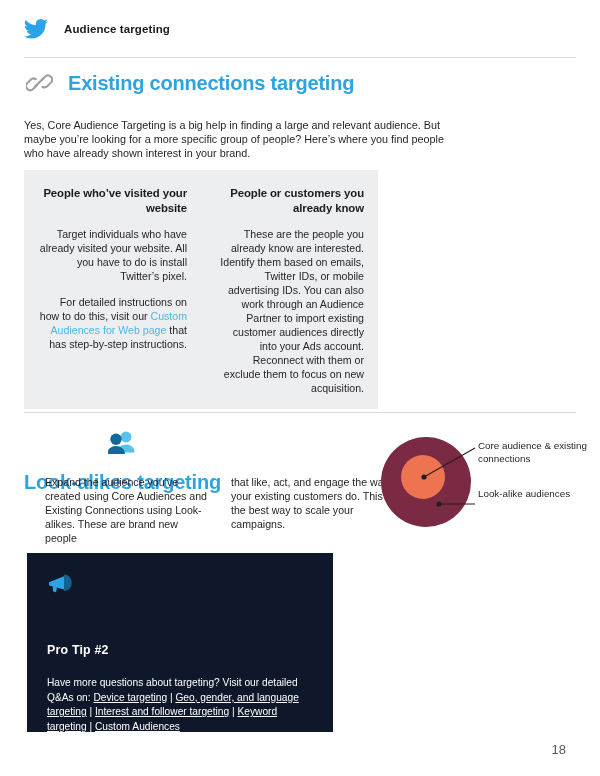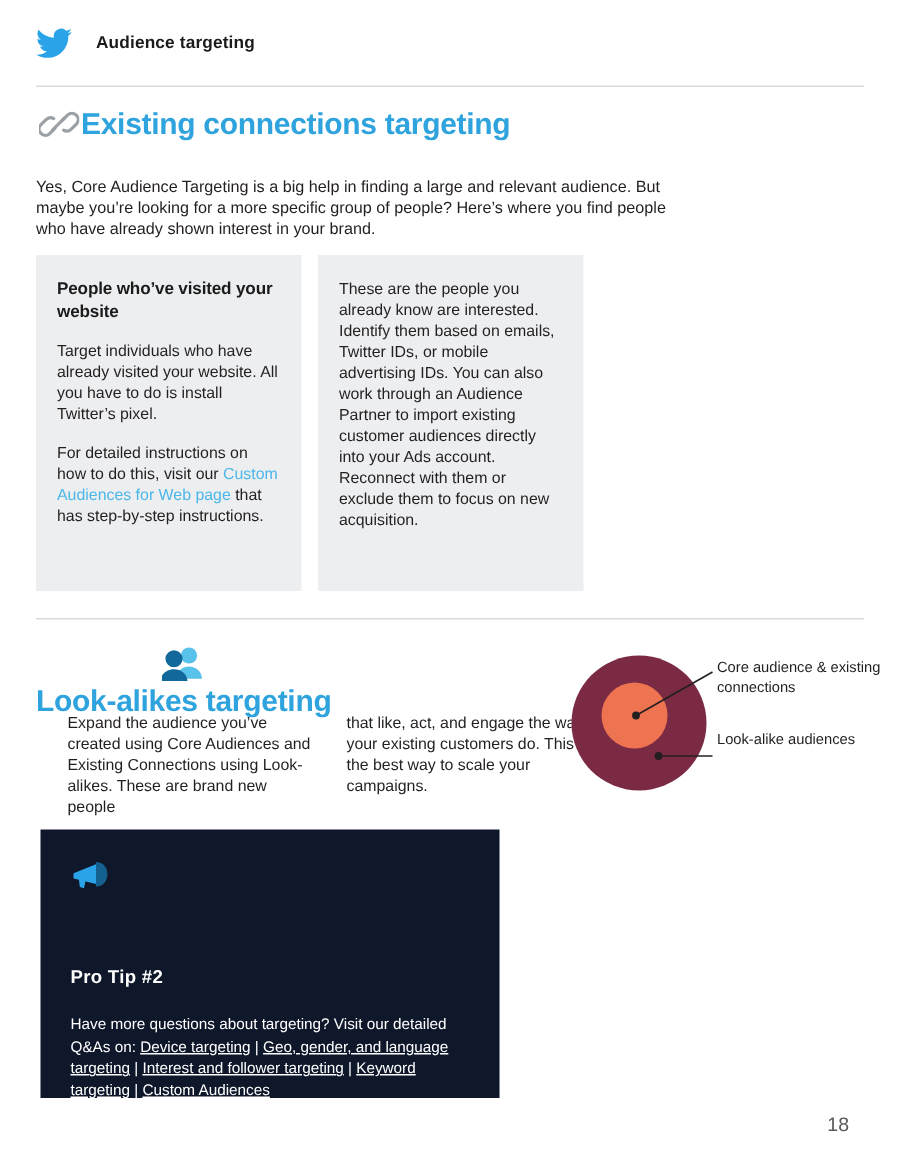--- a/index.html
+++ b/index.html
@@ -47,20 +47,21 @@
     background: #d9dcde;
   }
   .rule-top { top: 57px; }
   .rule-mid { top: 412px; }
 
   
   .section-head {
     position: absolute;
     display: flex;
     align-items: center;
+    gap: 14px;
   }
   .section-head-icon {
     width: 30px;
     height: 30px;
     display: flex;
     align-items: center;
     justify-content: center;
     flex: none;
   }
   .section-head-title {
@@ -83,21 +84,21 @@
     color: #231f20;
   }
 
   
   .cards {
     position: absolute;
     left: 24px;
     top: 170px;
     width: 552px;
     display: flex;
-    gap: 11px;
+    text-align: right;
   }
   .card {
     background: #eceef0;
     width: 177px;
     min-height: 224px;
     padding: 16px 14px 14px 14px;
     box-sizing: border-box;
   }
   .card-title {
     font-size: 11.4px;
@@ -228,20 +229,21 @@
   <div class="cards">
 
     <div class="card">
       <p class="card-title">People who’ve visited your website</p>
       <p class="card-body">Target individuals who have already visited your website. All you have to do is install Twitter’s pixel.</p>
       <p class="card-body"><span>For detailed instructions on how to do this, visit our </span><a class="inline-link" href="#">Custom Audiences for Web page</a><span> that has step-by-step instructions.</span></p>
     </div>
 
 
     <div class="card">
+      <p class="card-title">People or customers you already know</p>
       <p class="card-body">These are the people you already know are interested. Identify them based on emails, Twitter IDs, or mobile advertising IDs. You can also work through an Audience Partner to import existing customer audiences directly into your Ads account. Reconnect with them or exclude them to focus on new acquisition.</p>
     </div>
 
   </div>
 
   <div class="rule rule-mid"></div>
 
   <div class="section-head head-lookalike">
     <span class="section-head-icon">
       <svg width="28" height="24" viewBox="0 0 28 24" xmlns="http://www.w3.org/2000/svg" aria-hidden="true">

